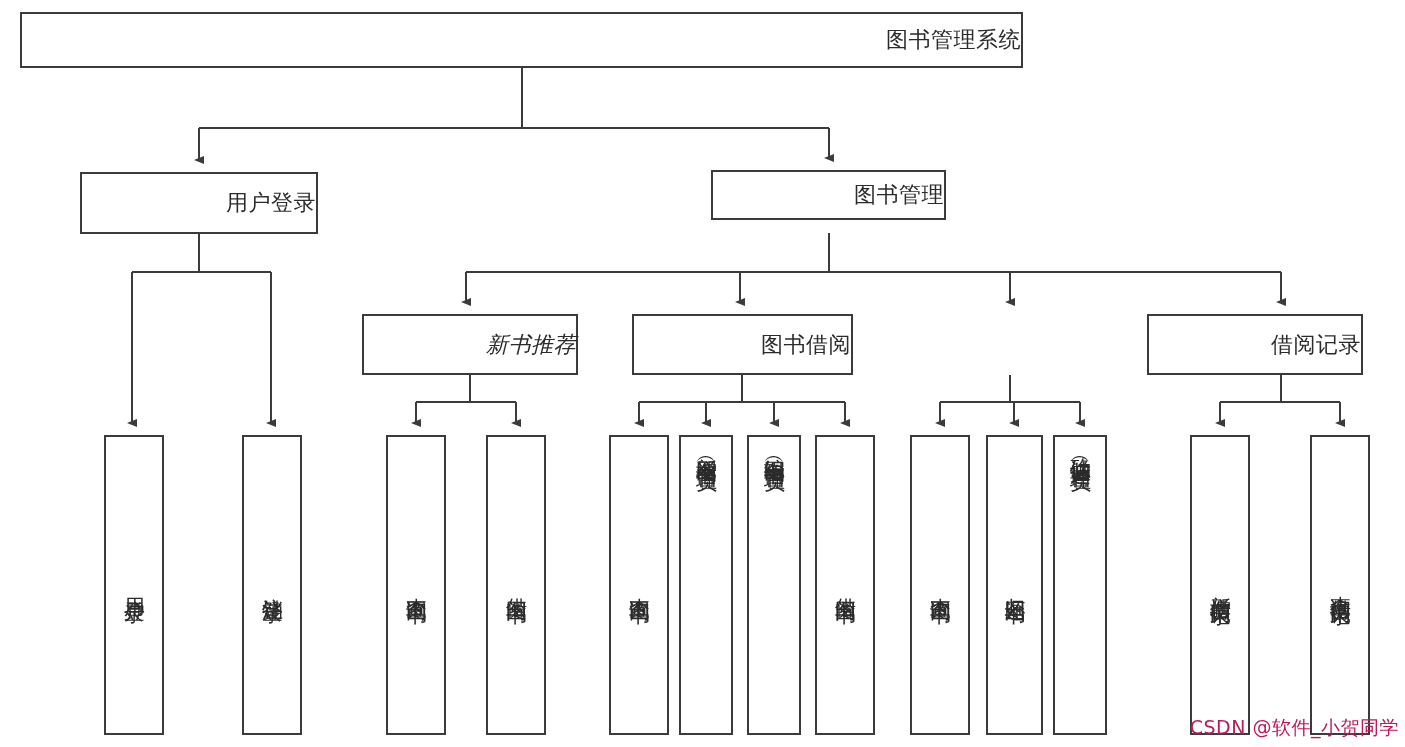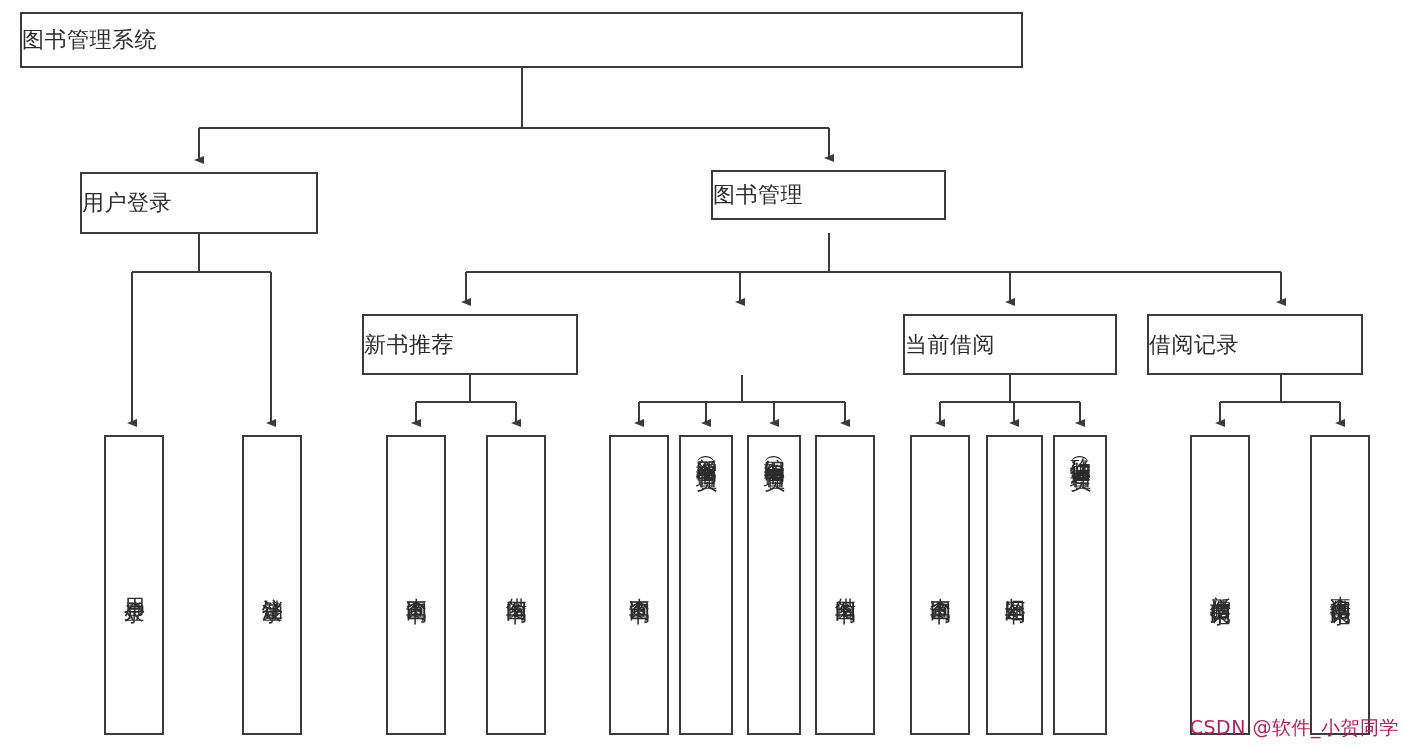--- a/index.html
+++ b/index.html
@@ -24,21 +24,21 @@
     width: 1405px;
     height: 747px;
   }
   .node {
     position: absolute;
     box-sizing: border-box;
     background: #ffffff;
     border: 2px solid #3b3b3b;
     display: flex;
     align-items: center;
-    justify-content: flex-start;
+    justify-content: flex-end;
     z-index: 3;
   }
   .node-label {
     font-size: 22px;
     color: #2b2b2b;
     line-height: 1.18;
     letter-spacing: 0.5px;
     white-space: nowrap;
   }
   .node.vertical .node-label {
@@ -127,25 +127,25 @@
     <span class="node-label">图书管理系统</span>
   </div>
 
   <div class="node" style="left:80px; top:172px; width:238px; height:62px;">
     <span class="node-label">用户登录</span>
   </div>
   <div class="node" style="left:711px; top:170px; width:235px; height:50px;">
     <span class="node-label">图书管理</span>
   </div>
 
-  <div class="node" style="left:362px; top:314px; width:216px; height:61px;">
+  <div class="node" style="left:362px; top:314px; width:216px; height:61px;font-style:italic;">
     <span class="node-label">新书推荐</span>
   </div>
-  <div class="node" style="left:903px; top:314px; width:214px; height:61px;">
-    <span class="node-label">当前借阅</span>
+  <div class="node" style="left:632px; top:314px; width:221px; height:61px;">
+    <span class="node-label">图书借阅</span>
   </div>
   <div class="node" style="left:1147px; top:314px; width:216px; height:61px;">
     <span class="node-label">借阅记录</span>
   </div>
 
   <div class="node vertical centered" style="left:104px; top:435px; width:60px; height:300px;">
     <span class="node-label">用户登录</span>
   </div>
   <div class="node vertical centered" style="left:242px; top:435px; width:60px; height:300px;">
     <span class="node-label">注销登录</span>

